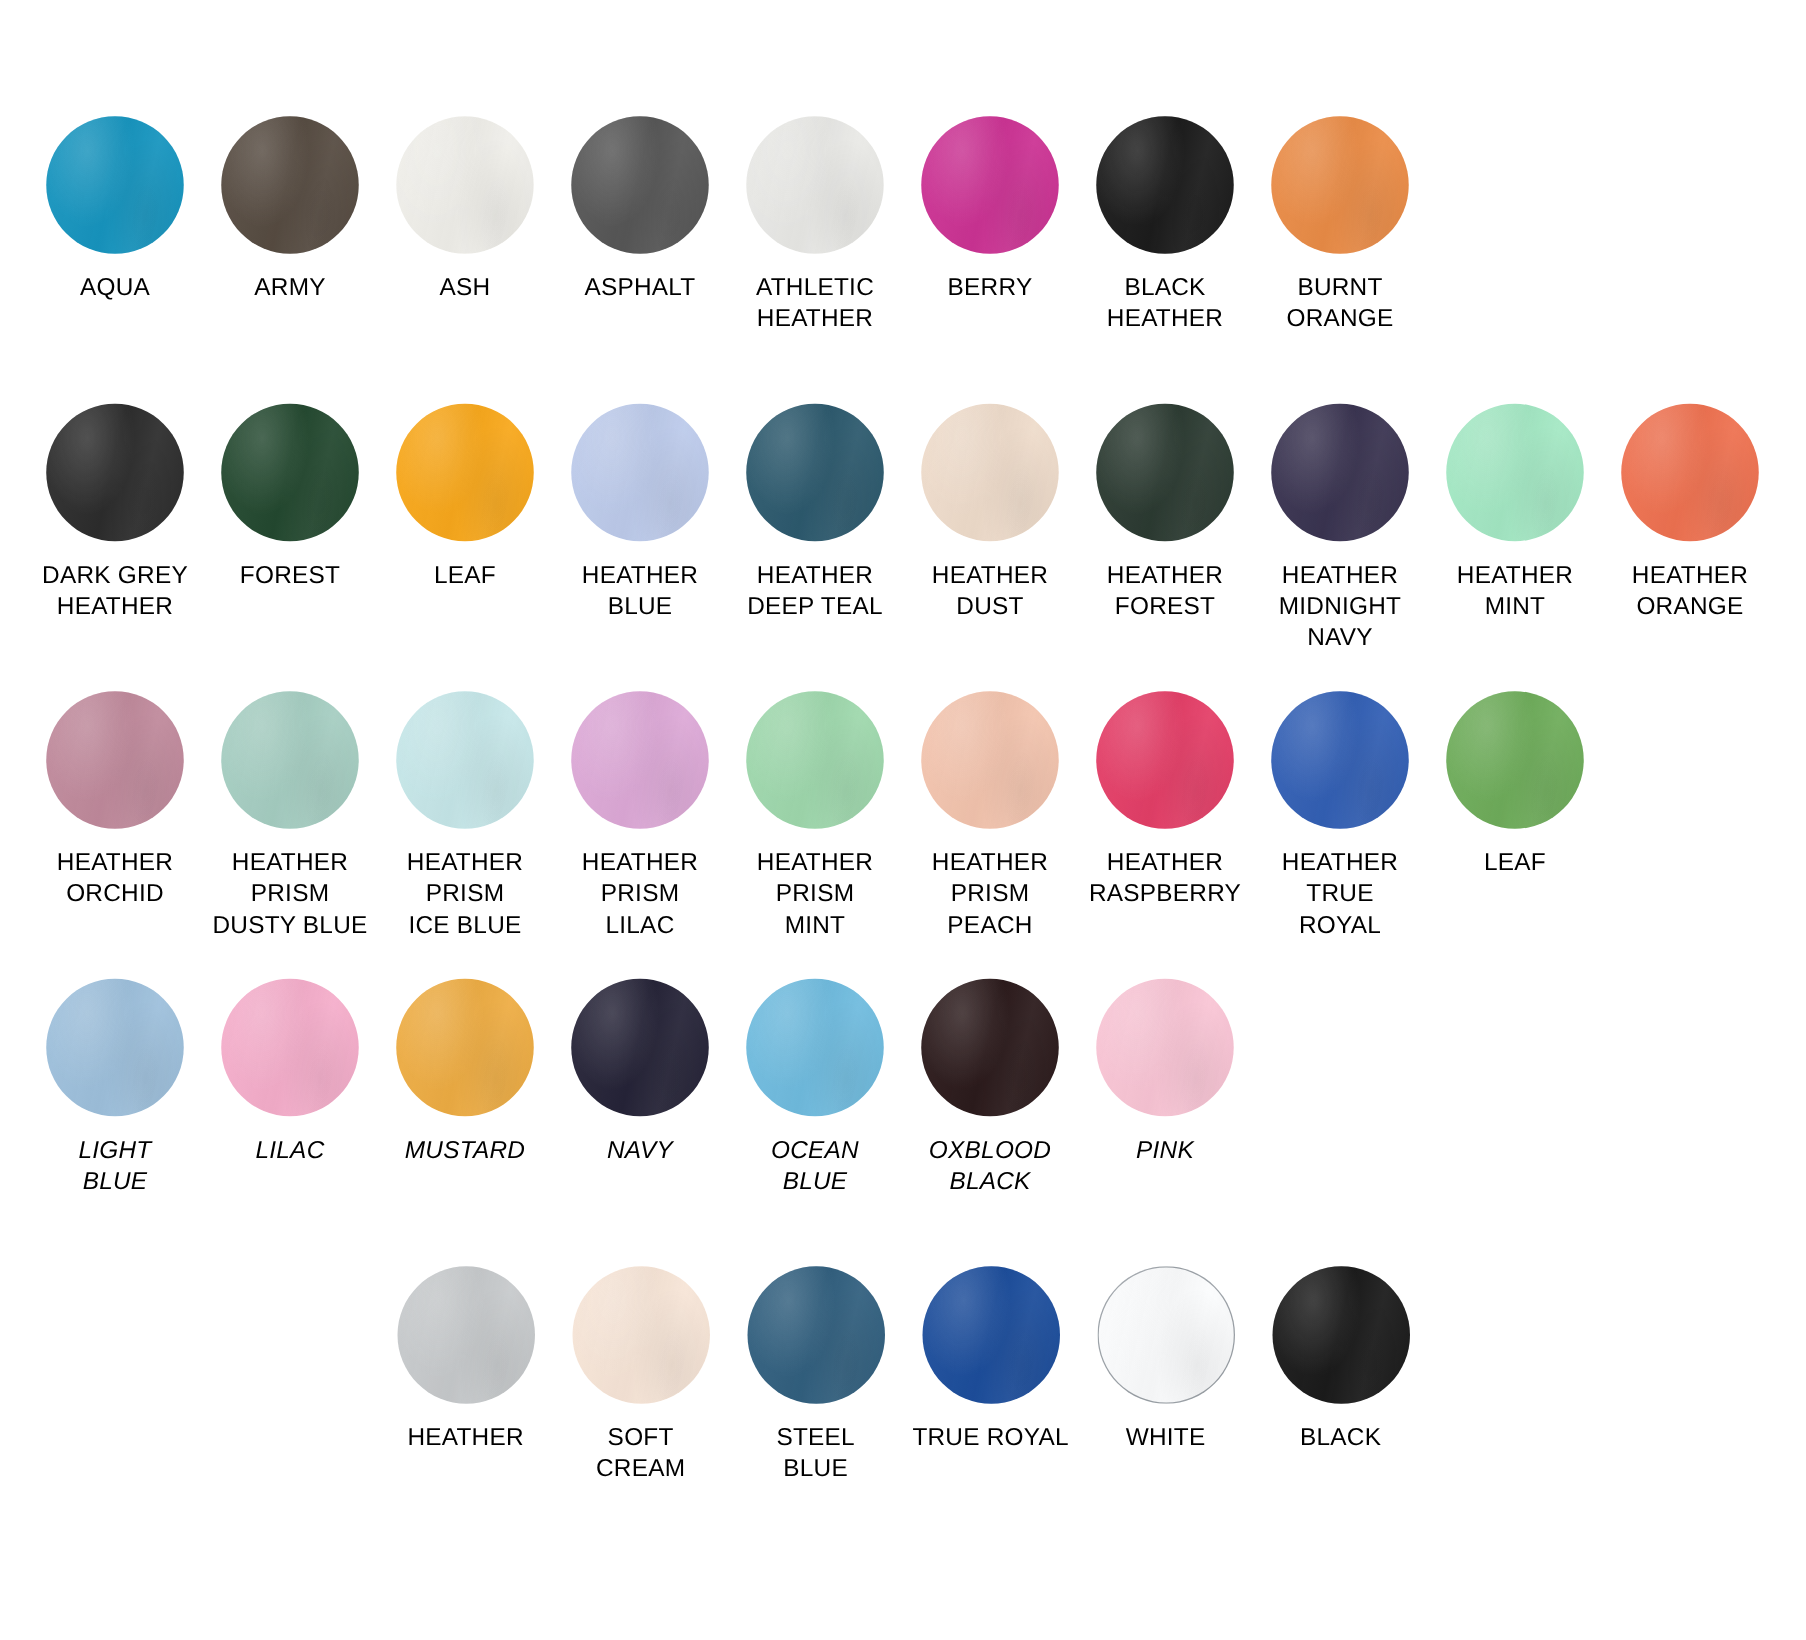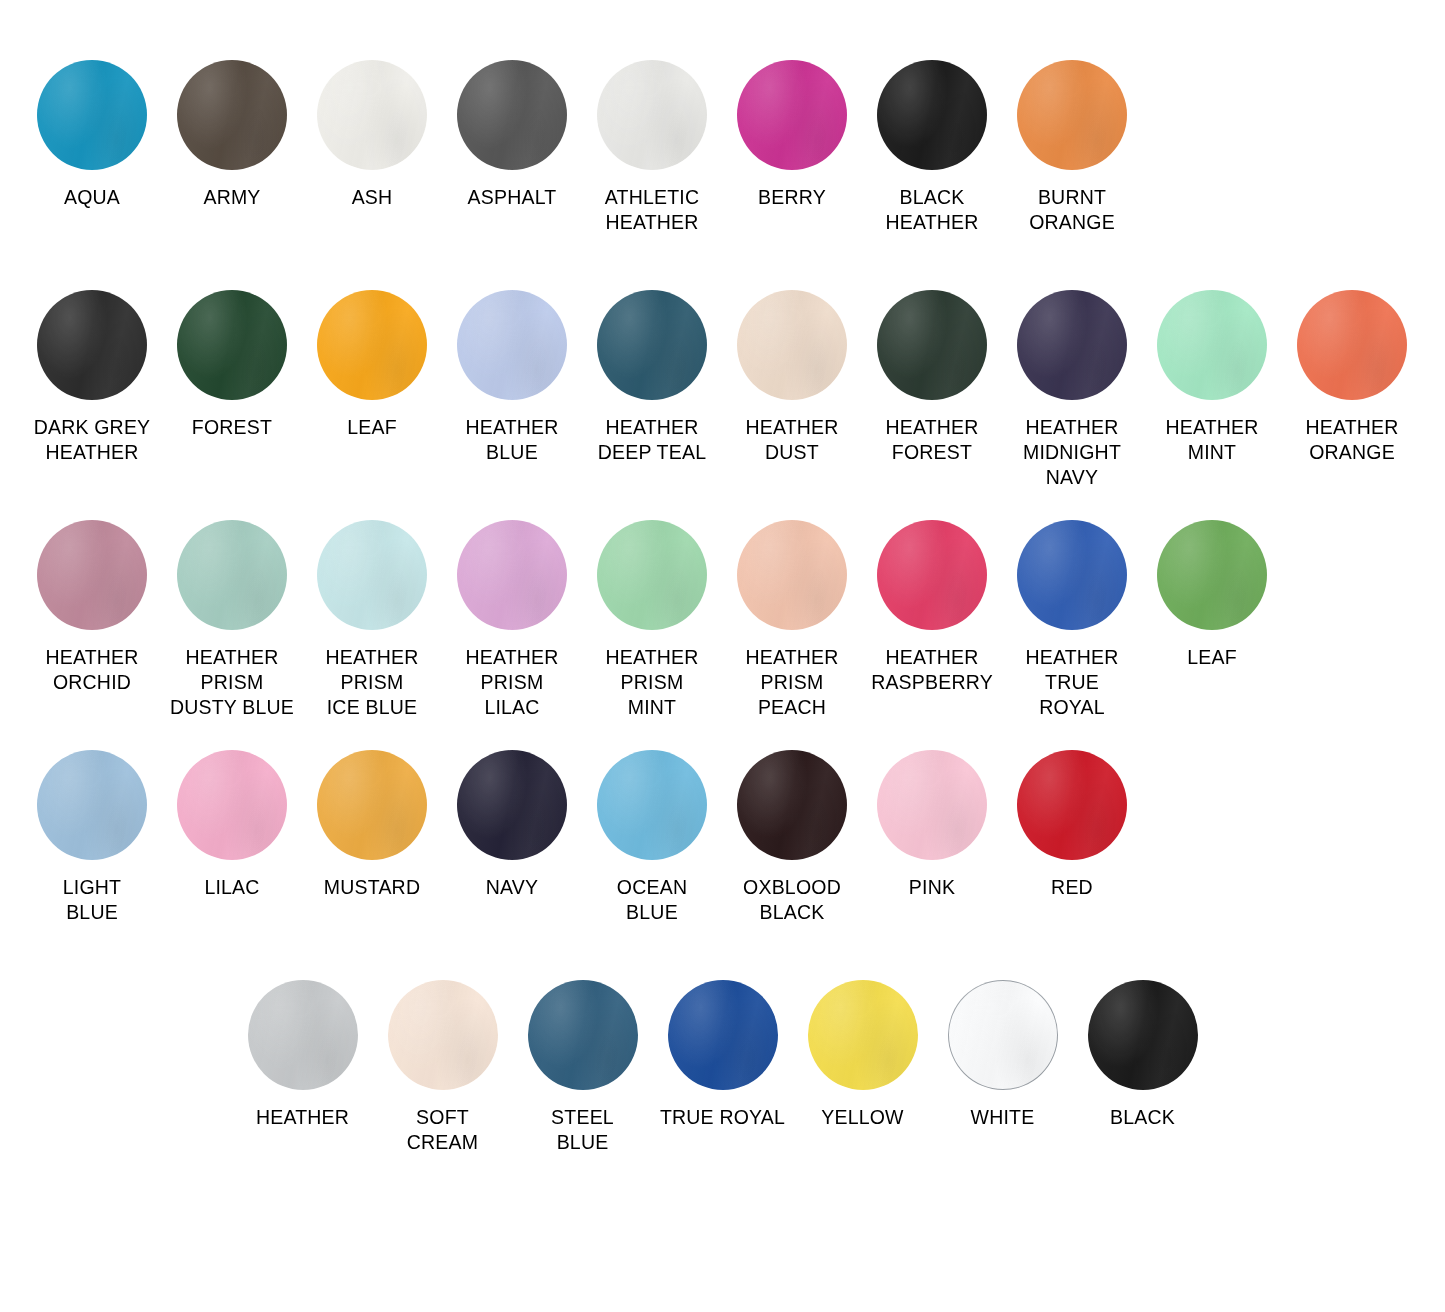--- a/index.html
+++ b/index.html
@@ -11,39 +11,39 @@
     width: 1445px;
     height: 1312px;
     font-family: "Liberation Sans", sans-serif;
     color: #000000;
     overflow: hidden;
   }
   .chart {
     width: 1445px;
     height: 1312px;
     box-sizing: border-box;
-    padding: 60px 22px 0 22px;
+    padding: 93px 22px 0 22px;
     display: flex;
     flex-direction: column;
   }
   .swatch-row {
     display: flex;
     flex-direction: row;
     justify-content: flex-start;
     align-items: flex-start;
     width: 1401px;
     margin-bottom: 0;
   }
   .swatch-row.centered {
     justify-content: center;
   }
   .row-1 { height: 230px; }
   .row-2 { height: 230px; }
   .row-3 { height: 230px; }
-  .row-4 { height: 230px; }
+  .row-4 { height: 230px; font-style: italic; }
   .row-5 { height: 230px; }
 
   .swatch-cell {
     width: 140px;
     flex: 0 0 140px;
     display: flex;
     flex-direction: column;
     align-items: center;
   }
   .dot {
@@ -250,24 +250,20 @@
       </div>
       <div class="swatch-cell">
         <div class="dot" style="background-color: rgb(44, 27, 28);"></div>
         <div class="dot-label">OXBLOOD
 BLACK</div>
       </div>
       <div class="swatch-cell">
         <div class="dot" style="background-color: rgb(249, 197, 213);"></div>
         <div class="dot-label">PINK</div>
       </div>
-      <div class="swatch-cell">
-        <div class="dot" style="background-color: rgb(206, 27, 41);"></div>
-        <div class="dot-label">RED</div>
-      </div>
     </div>
     <div class="swatch-row row-5 centered">
       <div class="swatch-cell">
         <div class="dot" style="background-color: rgb(199, 202, 204);"></div>
         <div class="dot-label">HEATHER</div>
       </div>
       <div class="swatch-cell">
         <div class="dot" style="background-color: rgb(247, 229, 215);"></div>
         <div class="dot-label">SOFT
 CREAM</div>
@@ -275,24 +271,20 @@
       <div class="swatch-cell">
         <div class="dot" style="background-color: rgb(50, 96, 127);"></div>
         <div class="dot-label">STEEL
 BLUE</div>
       </div>
       <div class="swatch-cell">
         <div class="dot" style="background-color: rgb(29, 78, 156);"></div>
         <div class="dot-label">TRUE ROYAL</div>
       </div>
       <div class="swatch-cell">
-        <div class="dot" style="background-color: rgb(245, 222, 78);"></div>
-        <div class="dot-label">YELLOW</div>
-      </div>
-      <div class="swatch-cell">
         <div class="dot bordered" style="background-color: rgb(251, 252, 253);"></div>
         <div class="dot-label">WHITE</div>
       </div>
       <div class="swatch-cell">
         <div class="dot" style="background-color: rgb(27, 27, 27);"></div>
         <div class="dot-label">BLACK</div>
       </div>
     </div>
   </div>
 

